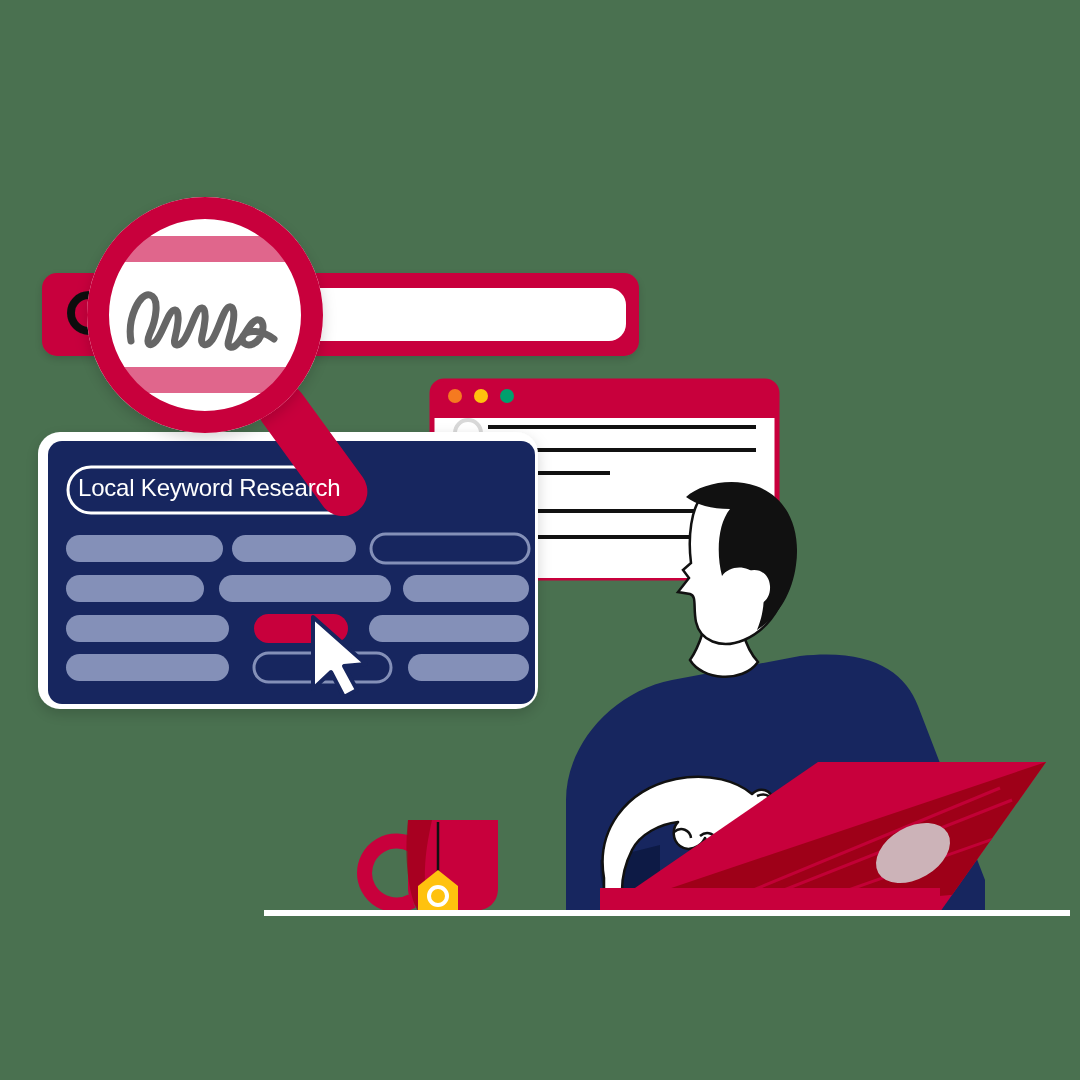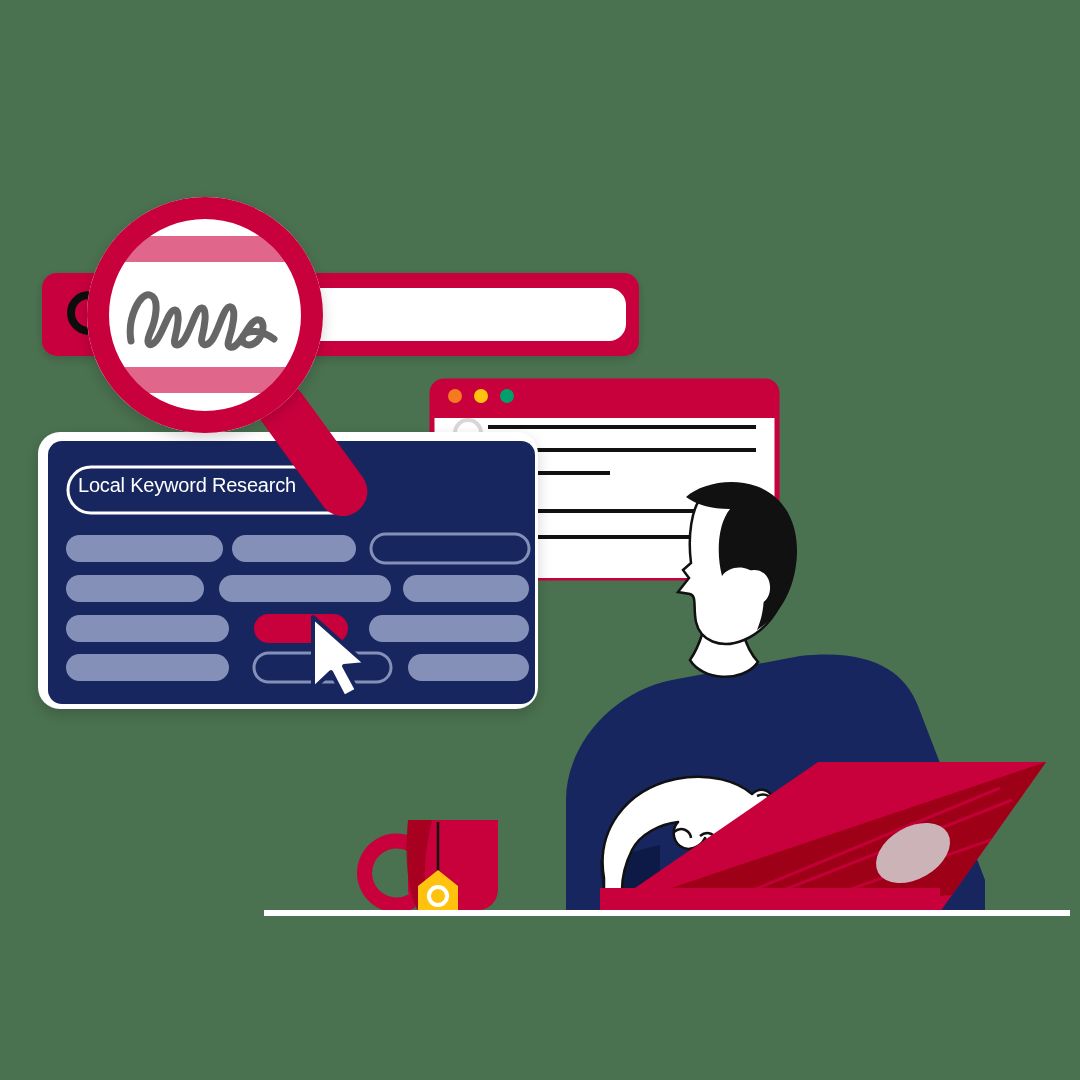--- a/index.html
+++ b/index.html
@@ -9,21 +9,21 @@
     background:#4a7150;
     font-family:"Liberation Sans", sans-serif;
   }
   #stage{position:relative;width:1080px;height:1080px;}
   #art{position:absolute;inset:0;width:1080px;height:1080px;display:block;}
   .lbl{
     position:absolute;color:#ffffff;font-family:"Liberation Sans", sans-serif;
     white-space:nowrap;pointer-events:none;
   }
   #panel-title-text{
-    left:78px;top:474px;font-size:20px;letter-spacing:-0.2px;
+    left:78px;top:474px;font-size:24px;letter-spacing:-0.2px;
   }
 </style>
 </head>
 <body style="background: rgb(74, 113, 80);">
 
 <div id="stage">
 
 <svg id="art" viewBox="0 0 1080 1080" xmlns="http://www.w3.org/2000/svg">
   <defs>
     <clipPath id="lensClip">

